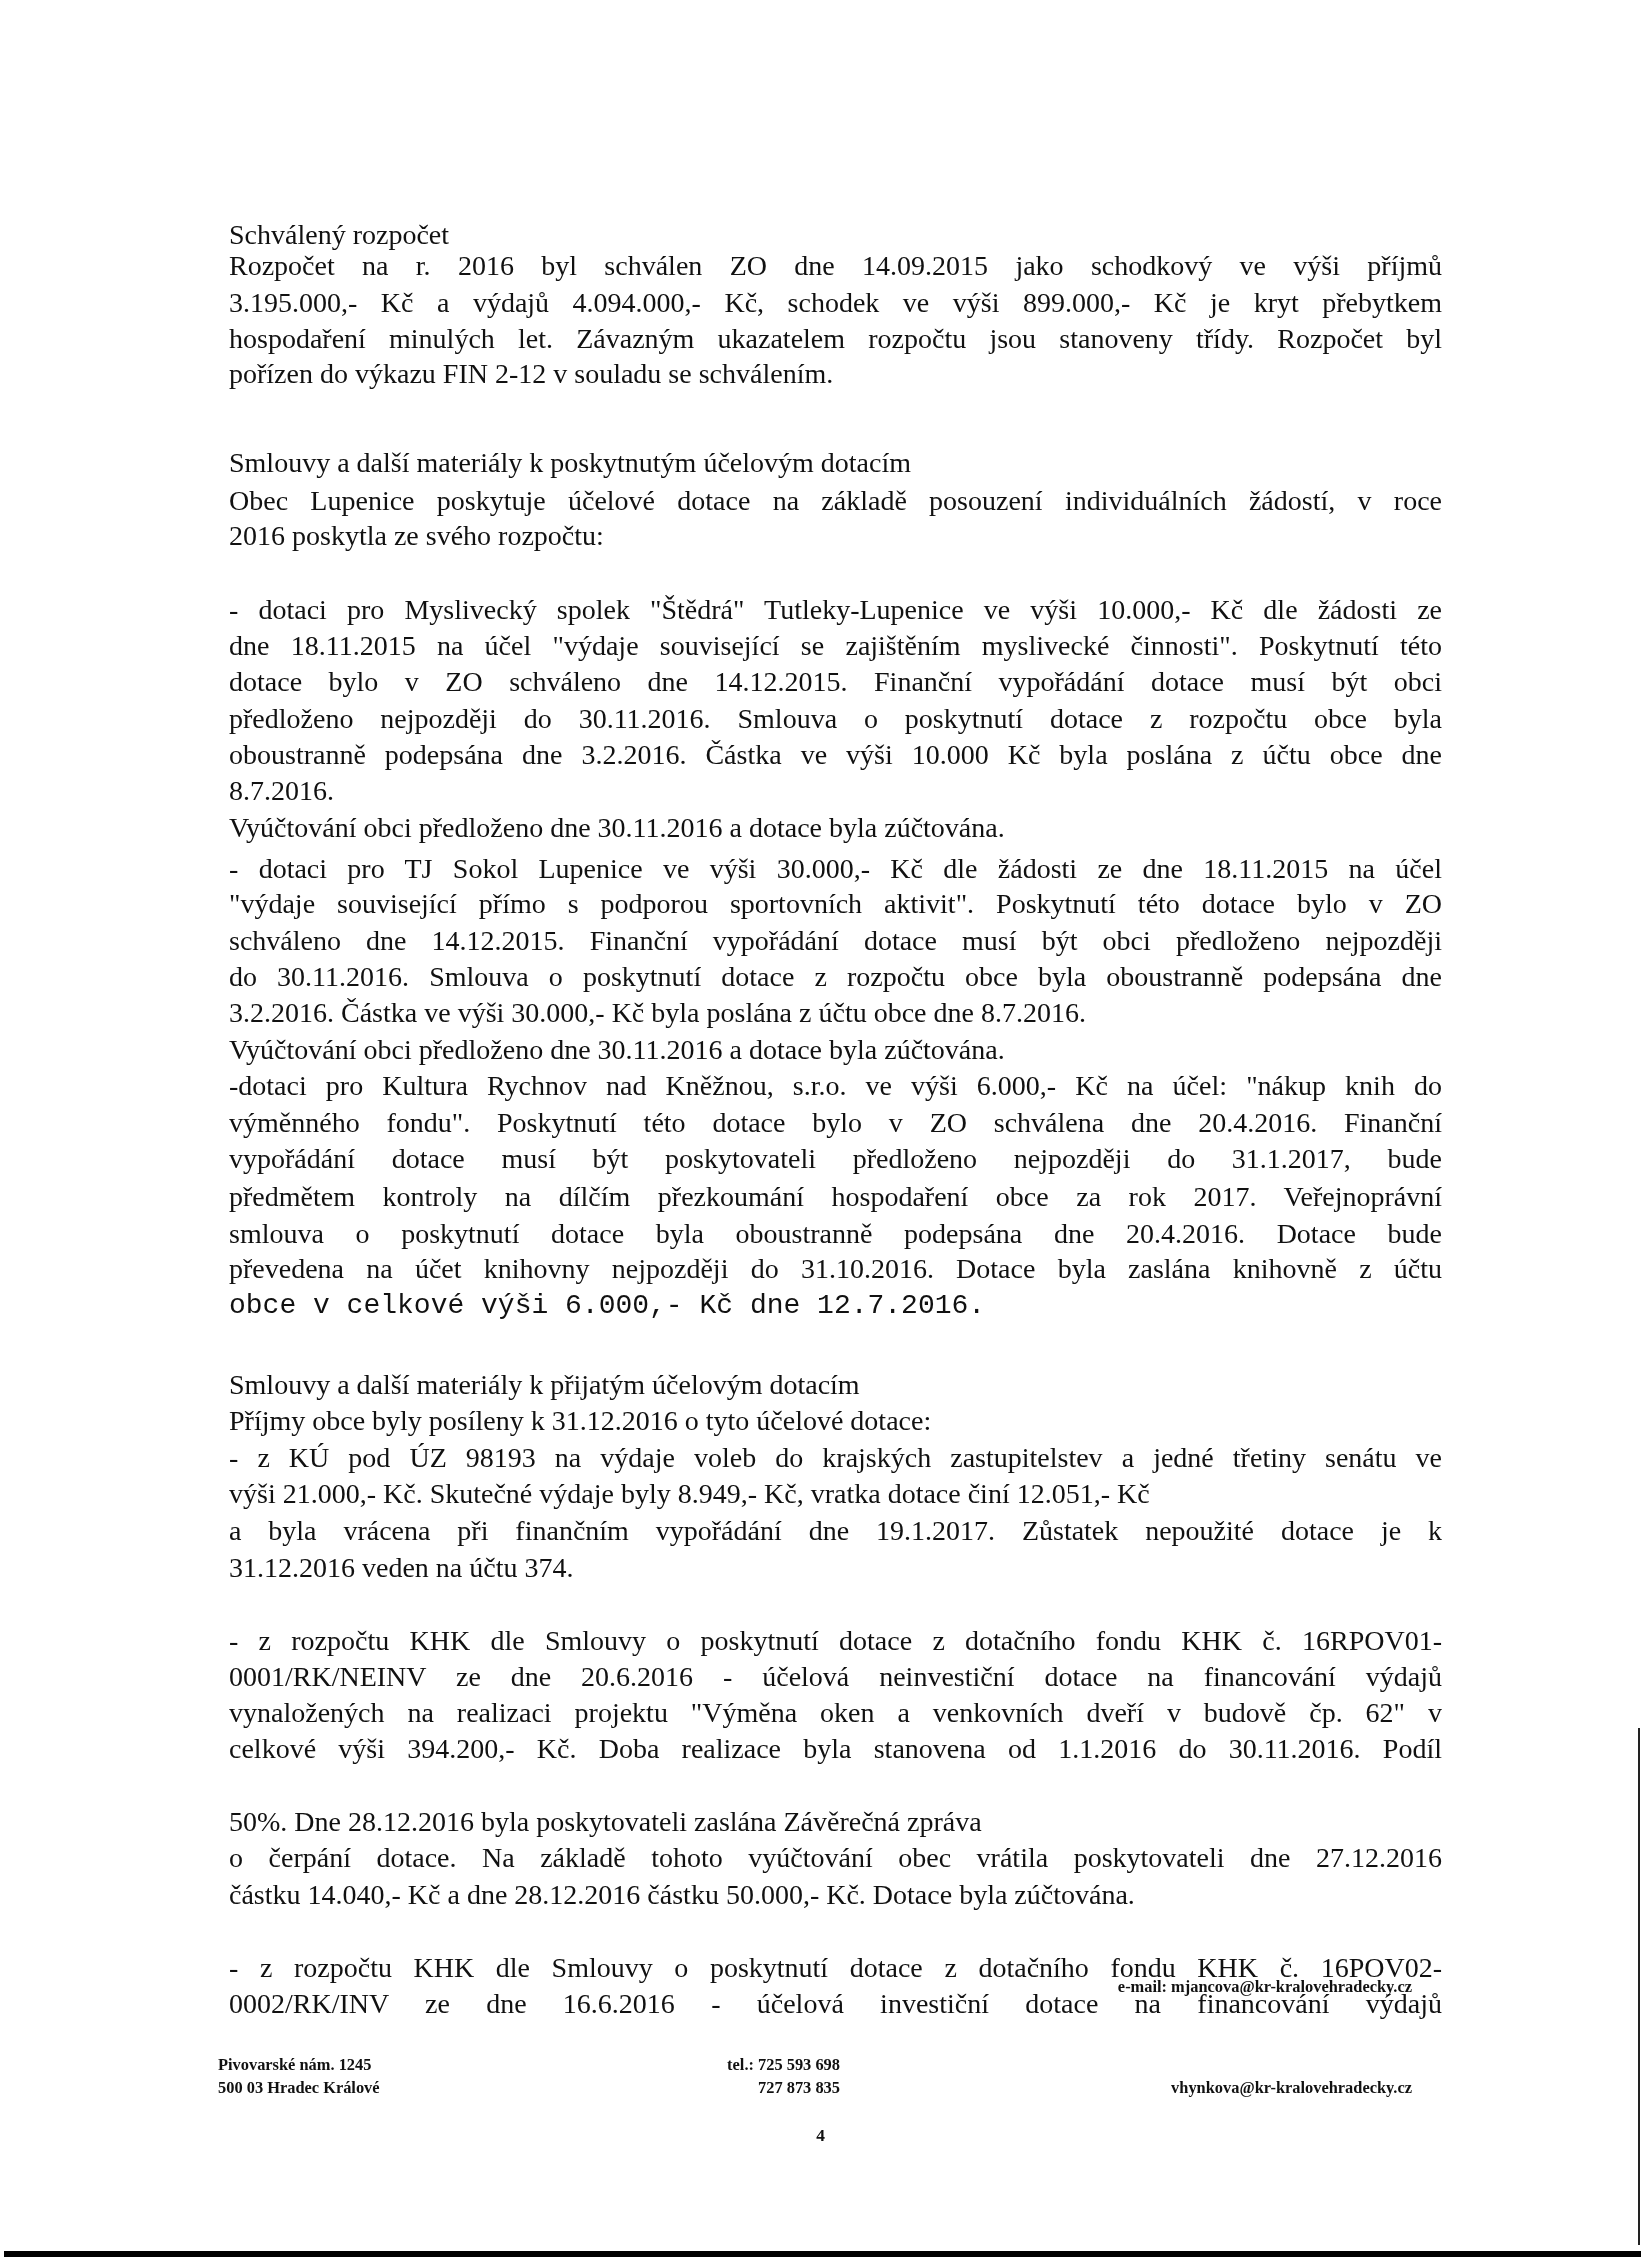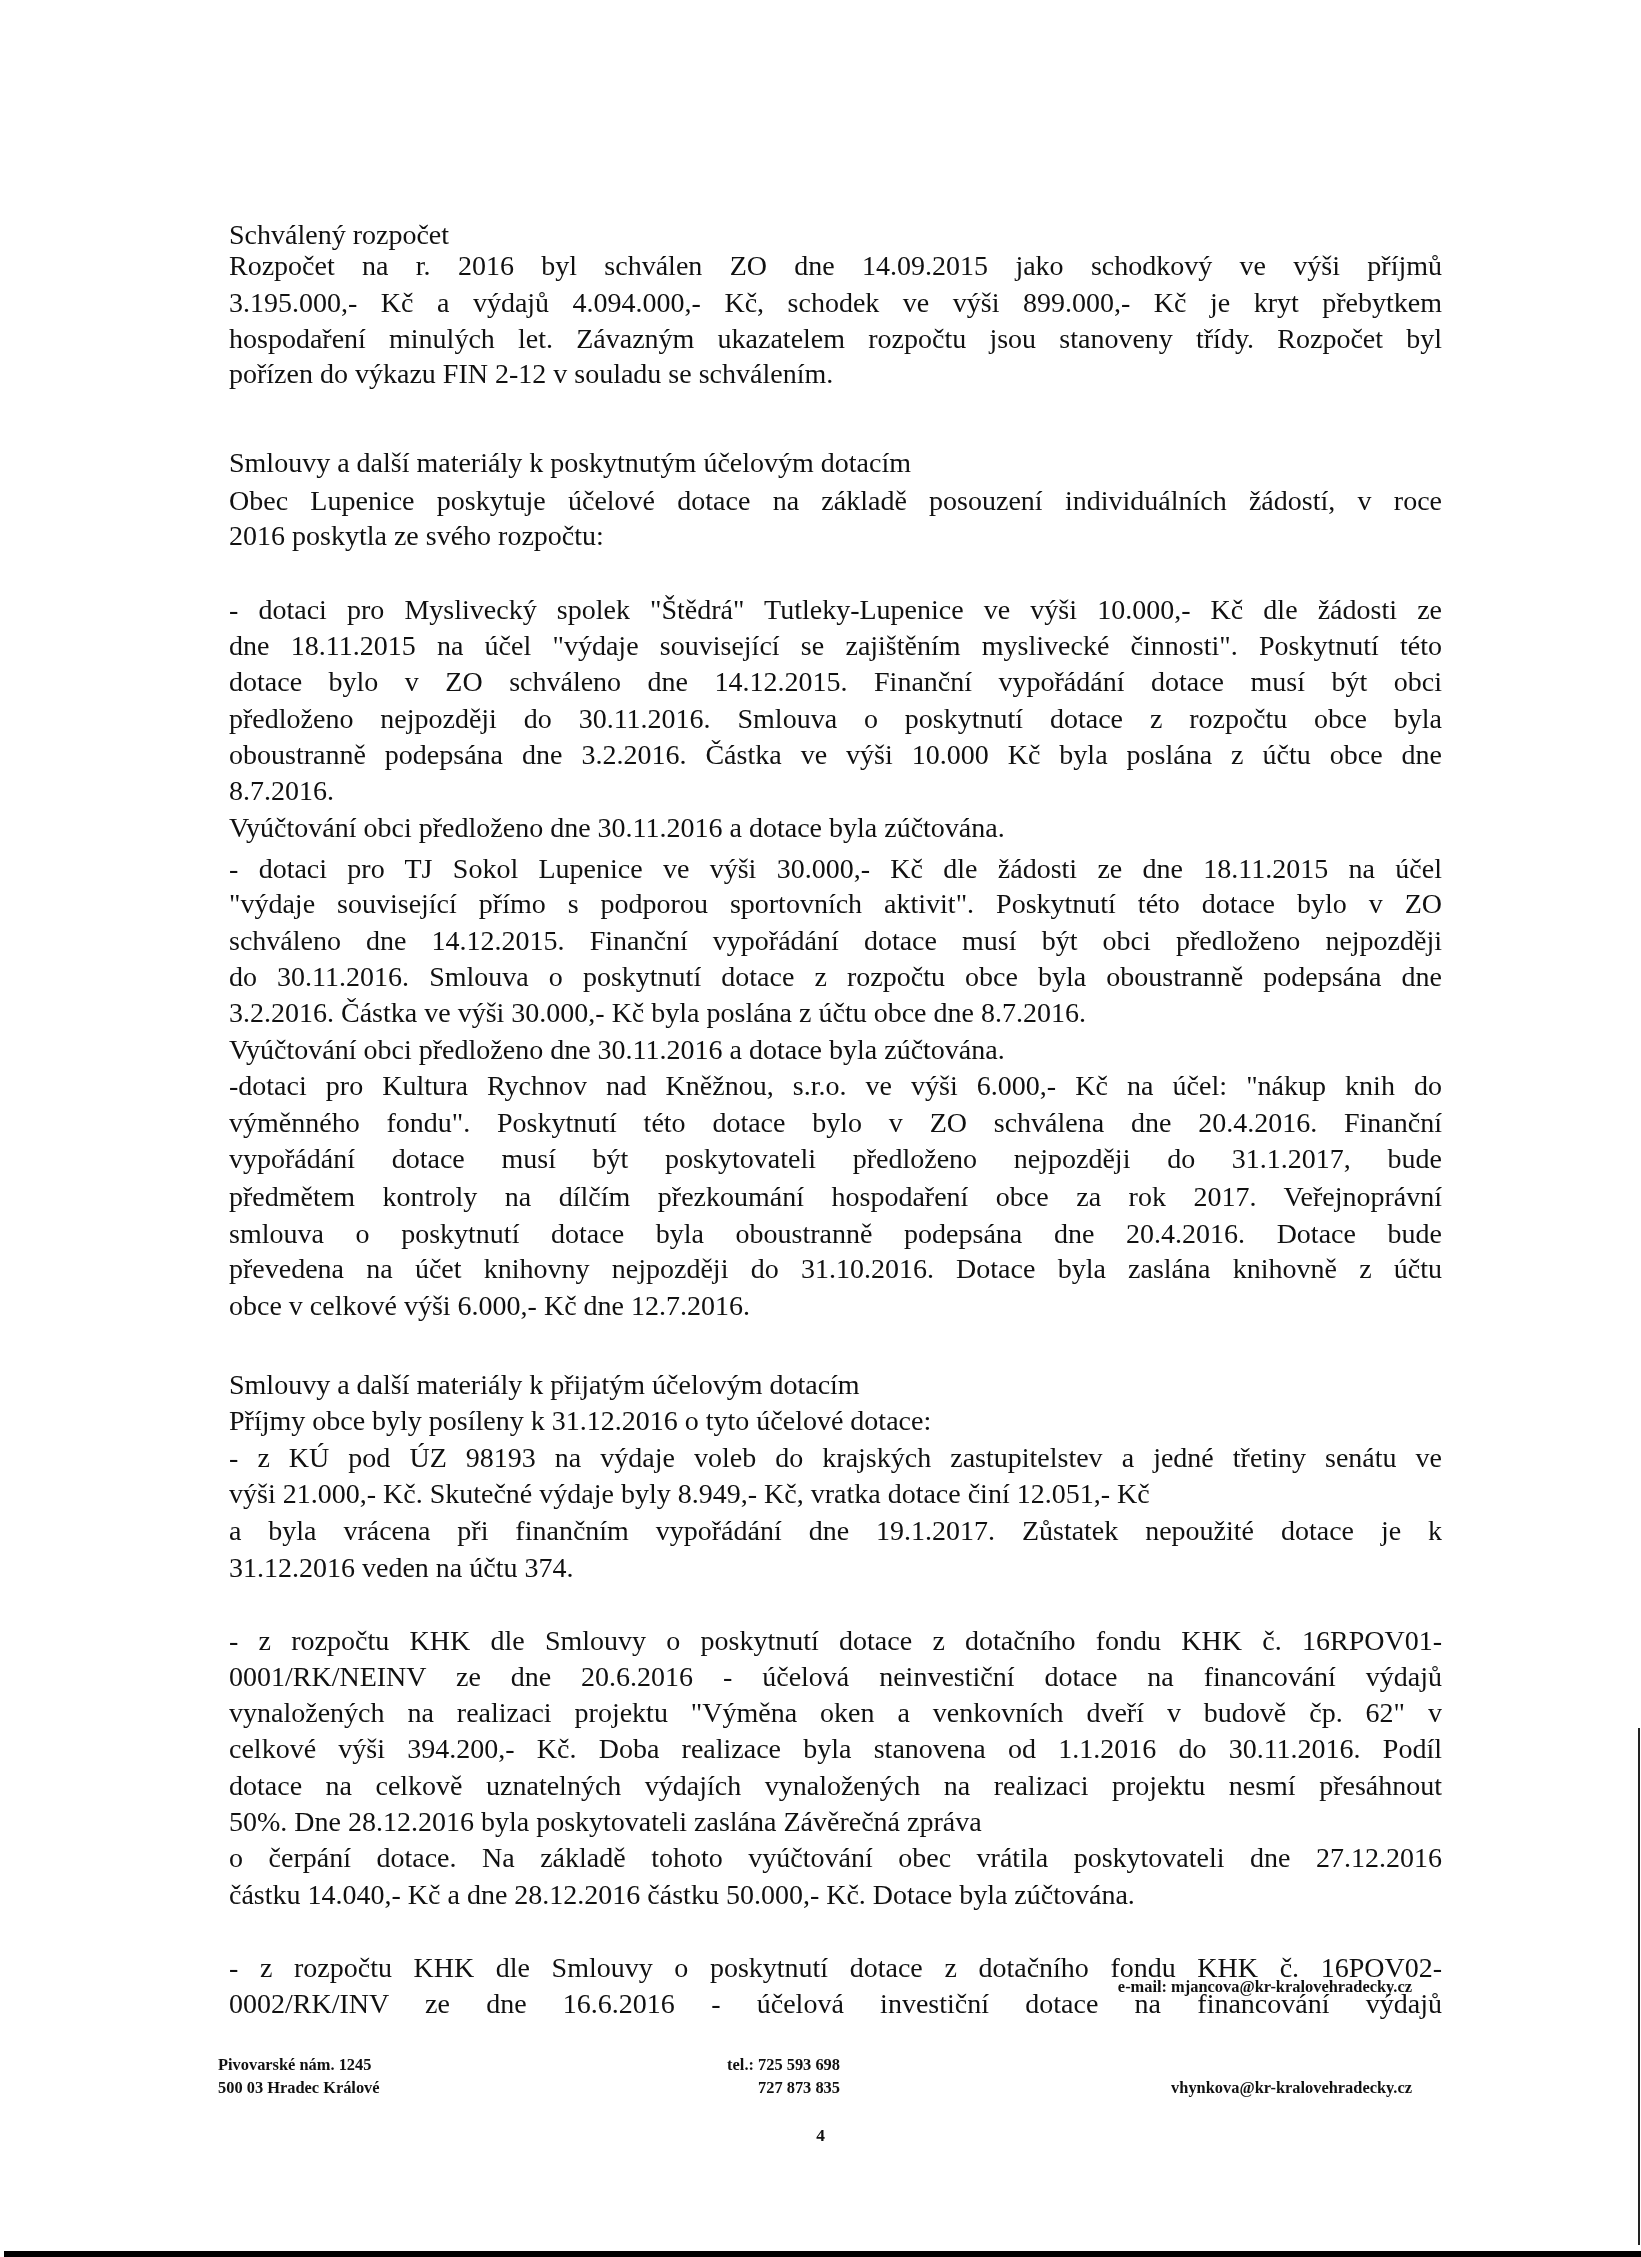--- a/index.html
+++ b/index.html
@@ -60,31 +60,30 @@
     <div class="ln" style="top: 923px;">schváleno dne 14.12.2015. Finanční vypořádání dotace musí být obci předloženo nejpozději</div>
     <div class="ln" style="top: 959px;">do 30.11.2016. Smlouva o poskytnutí dotace z rozpočtu obce byla oboustranně podepsána dne</div>
     <div class="ln nj" style="top: 995px;">3.2.2016. Částka ve výši 30.000,- Kč byla poslána z účtu obce dne 8.7.2016.</div>
     <div class="ln nj" style="top: 1032px;">Vyúčtování obci předloženo dne 30.11.2016 a dotace byla zúčtována.</div>
     <div class="ln" style="top: 1068px;">-dotaci pro Kultura Rychnov nad Kněžnou, s.r.o. ve výši 6.000,- Kč na účel: "nákup knih do</div>
     <div class="ln" style="top: 1105px;">výměnného fondu". Poskytnutí této dotace bylo v ZO schválena dne 20.4.2016. Finanční</div>
     <div class="ln" style="top: 1141px;">vypořádání dotace musí být poskytovateli předloženo nejpozději do 31.1.2017, bude</div>
     <div class="ln" style="top: 1179px;">předmětem kontroly na dílčím přezkoumání hospodaření obce za rok 2017. Veřejnoprávní</div>
     <div class="ln" style="top: 1216px;">smlouva o poskytnutí dotace byla oboustranně podepsána dne 20.4.2016. Dotace bude</div>
     <div class="ln" style="top: 1251px;">převedena na účet knihovny nejpozději do 31.10.2016. Dotace byla zaslána knihovně z účtu</div>
-    <div class="ln nj" style="top: 1288px;">obce v celkové výši 6.000,- Kč dne 12.7.2016.</div>
+    <div class="ln nj" style="top: 1288px; font-family: Liberation Mono, monospace;">obce v celkové výši 6.000,- Kč dne 12.7.2016.</div>
     <div class="ln h" style="top: 1367px;">Smlouvy a další materiály k přijatým účelovým dotacím</div>
     <div class="ln nj" style="top: 1403px;">Příjmy obce byly posíleny k 31.12.2016 o tyto účelové dotace:</div>
     <div class="ln" style="top: 1440px;">- z KÚ pod ÚZ 98193 na výdaje voleb do krajských zastupitelstev a jedné třetiny senátu ve</div>
     <div class="ln nj" style="top: 1476px;">výši 21.000,- Kč. Skutečné výdaje byly 8.949,- Kč, vratka dotace činí 12.051,- Kč</div>
     <div class="ln" style="top: 1513px;"> a byla vrácena při finančním vypořádání dne 19.1.2017. Zůstatek nepoužité dotace je k</div>
     <div class="ln nj" style="top: 1550px;">31.12.2016 veden na účtu 374.</div>
     <div class="ln" style="top: 1623px;">- z rozpočtu KHK dle Smlouvy o poskytnutí dotace z dotačního fondu KHK č. 16RPOV01-</div>
     <div class="ln" style="top: 1659px;">0001/RK/NEINV ze dne 20.6.2016 - účelová neinvestiční dotace na financování  výdajů</div>
     <div class="ln" style="top: 1695px;">vynaložených na realizaci projektu "Výměna oken a venkovních dveří v budově čp. 62" v</div>
     <div class="ln" style="top: 1731px;">celkové výši 394.200,- Kč. Doba realizace byla stanovena od 1.1.2016 do 30.11.2016. Podíl</div>
-    <div class="ln" style="top: 1768px;">dotace na celkově uznatelných výdajích vynaložených na realizaci projektu nesmí přesáhnout</div>
     <div class="ln nj" style="top: 1804px;">50%. Dne 28.12.2016 byla poskytovateli zaslána Závěrečná zpráva</div>
     <div class="ln" style="top: 1840px;">o čerpání dotace. Na základě tohoto vyúčtování obec vrátila poskytovateli dne 27.12.2016</div>
     <div class="ln nj" style="top: 1877px;">částku 14.040,- Kč a dne 28.12.2016 částku 50.000,- Kč. Dotace byla zúčtována.</div>
     <div class="ln" style="top: 1950px;">- z rozpočtu KHK dle Smlouvy o poskytnutí dotace z dotačního fondu KHK č. 16POV02-</div>
     <div class="ln" style="top: 1986px;">0002/RK/INV ze dne 16.6.2016 - účelová investiční dotace na financování výdajů</div>
   </div>
 
 
 </body></html>

